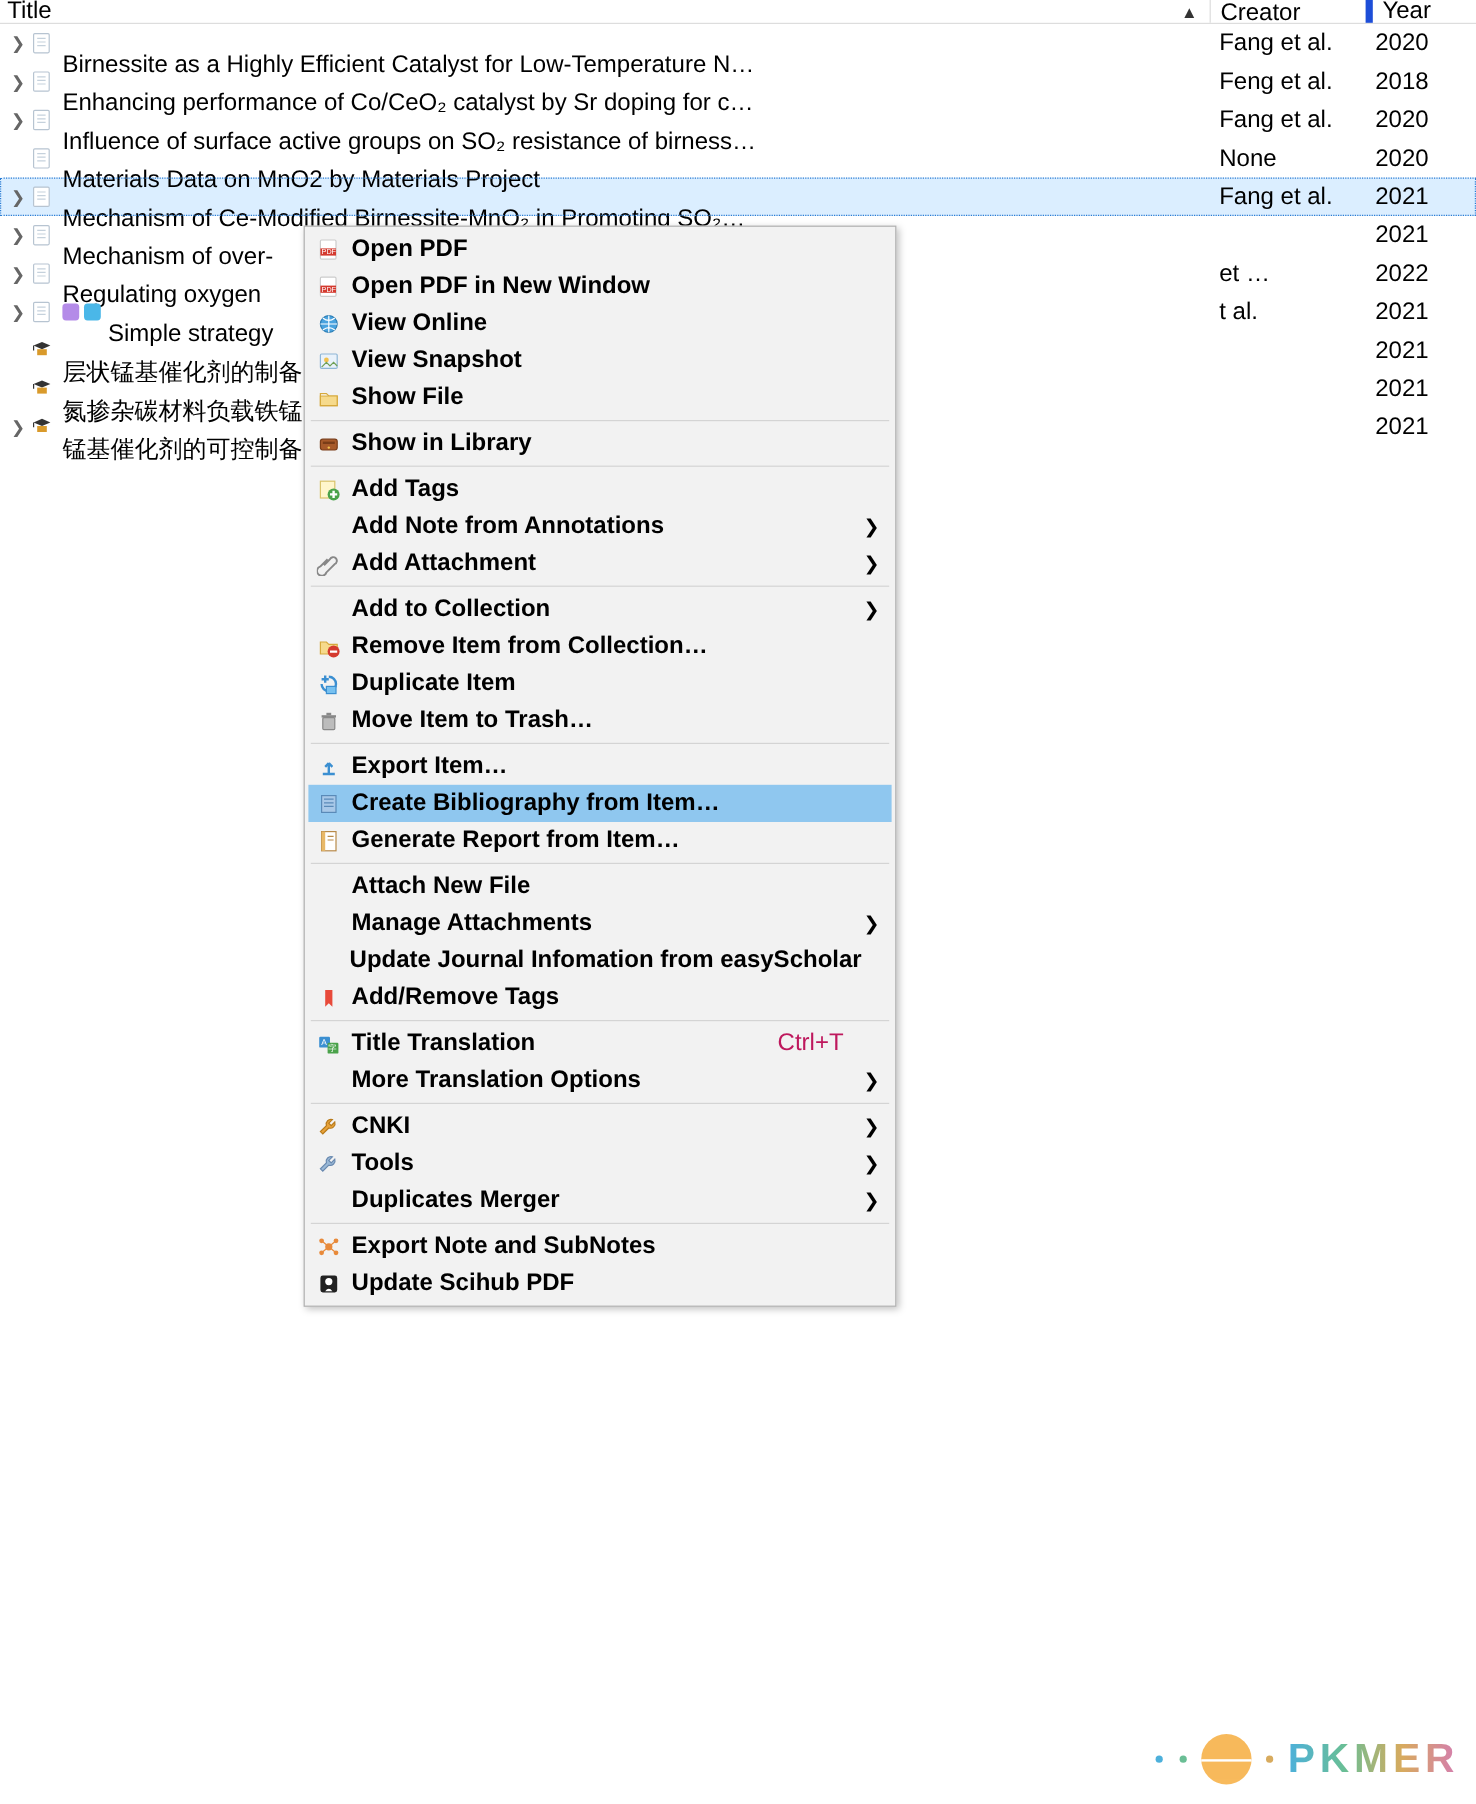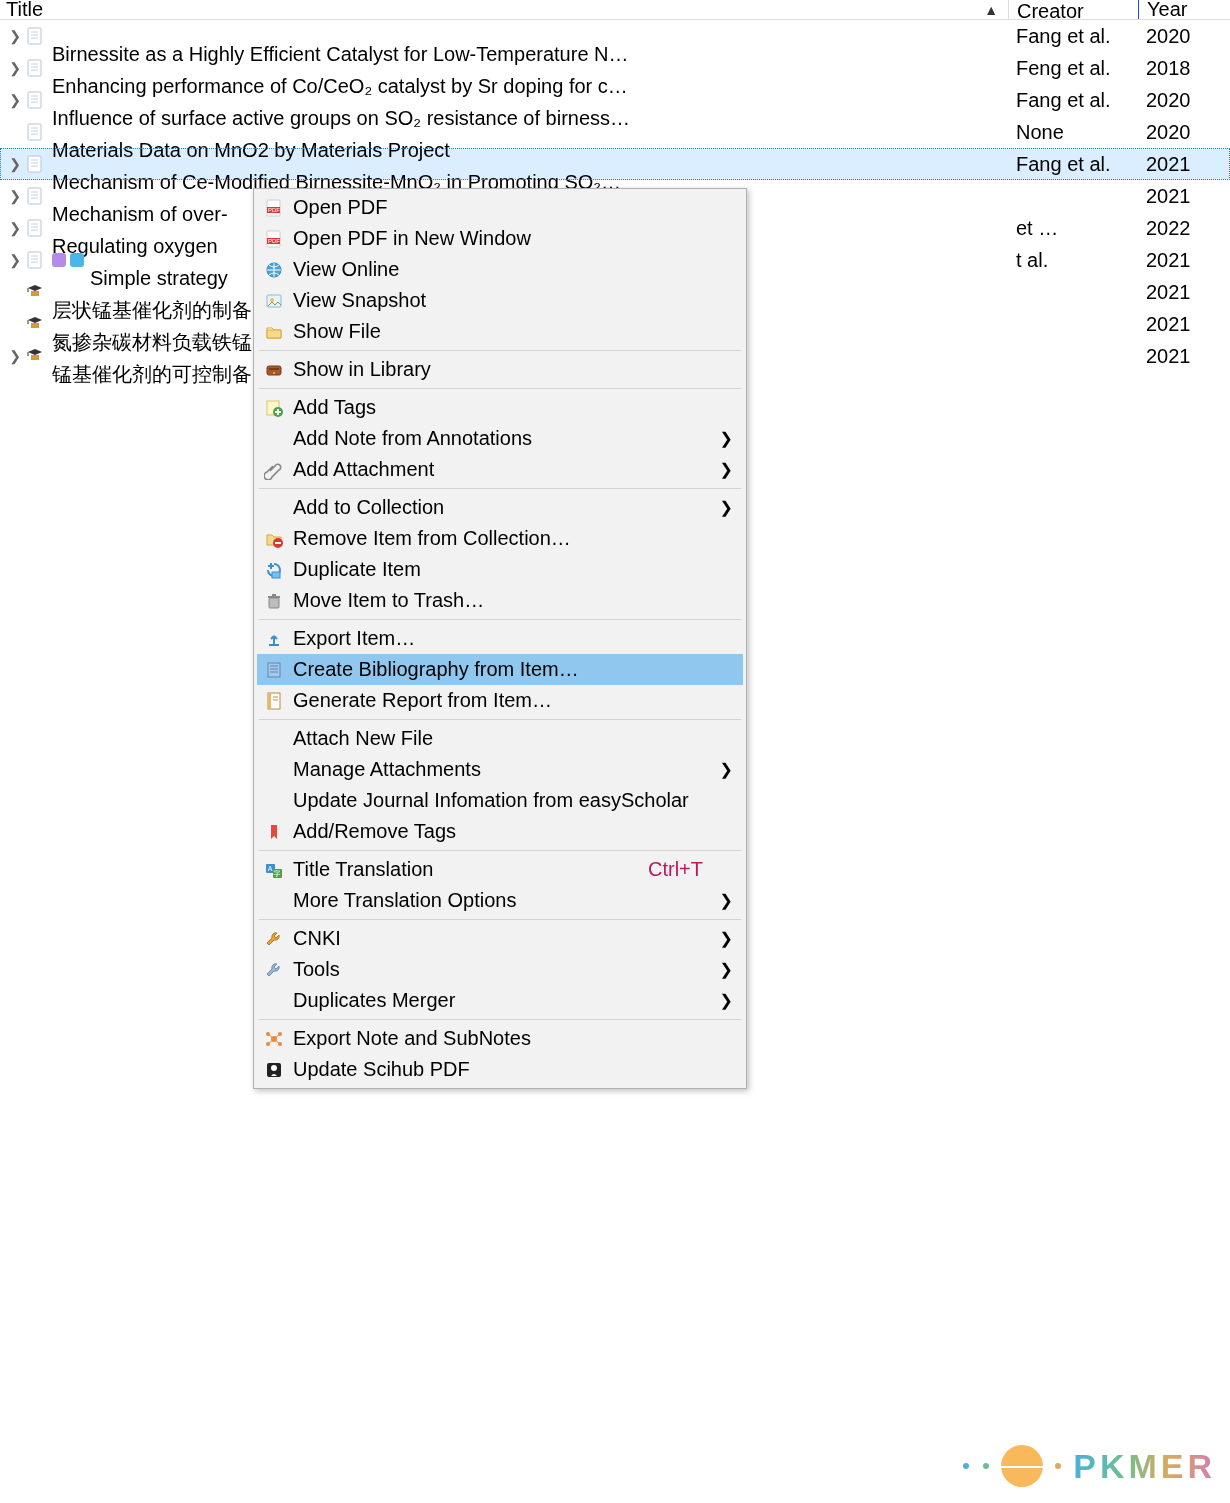--- a/index.html
+++ b/index.html
@@ -15,21 +15,21 @@
     overflow: hidden;
   }
   .header {
     display: flex;
     height: 20px;
     align-items: center;
     border-bottom: 1px solid #ddd;
   }
   .col-title { flex: 1; padding-left: 6px; display:flex; align-items:center; }
   .col-creator { width: 130px; padding-left: 8px; border-left: 1px solid #ddd; height:100%; display:flex; align-items:flex-start;}
-  .col-year { width: 92px; padding-left: 8px; border-left: 1px solid #1d4ed8; height:100%; display:flex; align-items:center;}
+  .col-year { width: 92px; padding-left: 8px; border-left: 6px solid #1d4ed8; height:100%; display:flex; align-items:center;}
   .sort-arrow { margin-left:auto; margin-right:10px; font-size:14px; color:#333; }
   .rows { }
   .row {
     display: flex;
     height: 32px;
     align-items: center;
   }
   .row.selected {
     background: #dbeeff;
     outline: 1px dotted #2b7cd3;
@@ -58,21 +58,21 @@
   }
   .mi {
     display:flex;
     align-items:center;
     height:31px;
     padding: 0 10px 0 4px;
     position:relative;
   }
   .mi.hl { background:#8fc7ef; }
   .mi .mico { width:26px; display:flex; align-items:center; justify-content:center; margin-right:6px;}
-  .mi .mlabel { flex:1; white-space:nowrap; }
+  .mi .mlabel { flex:1; white-space:nowrap;font-weight:bold; }
   .mi .mshort { color:#be185d; margin-right:14px; }
   .mi .marrow { width:16px; text-align:right; color:#000; font-size:16px;}
   .sep { height:1px; background:#d4d4d4; margin:3px 2px; }
 
   .watermark {
     position:absolute;
     right: 14px;
     bottom: 16px;
     display:flex;
     align-items:center;

